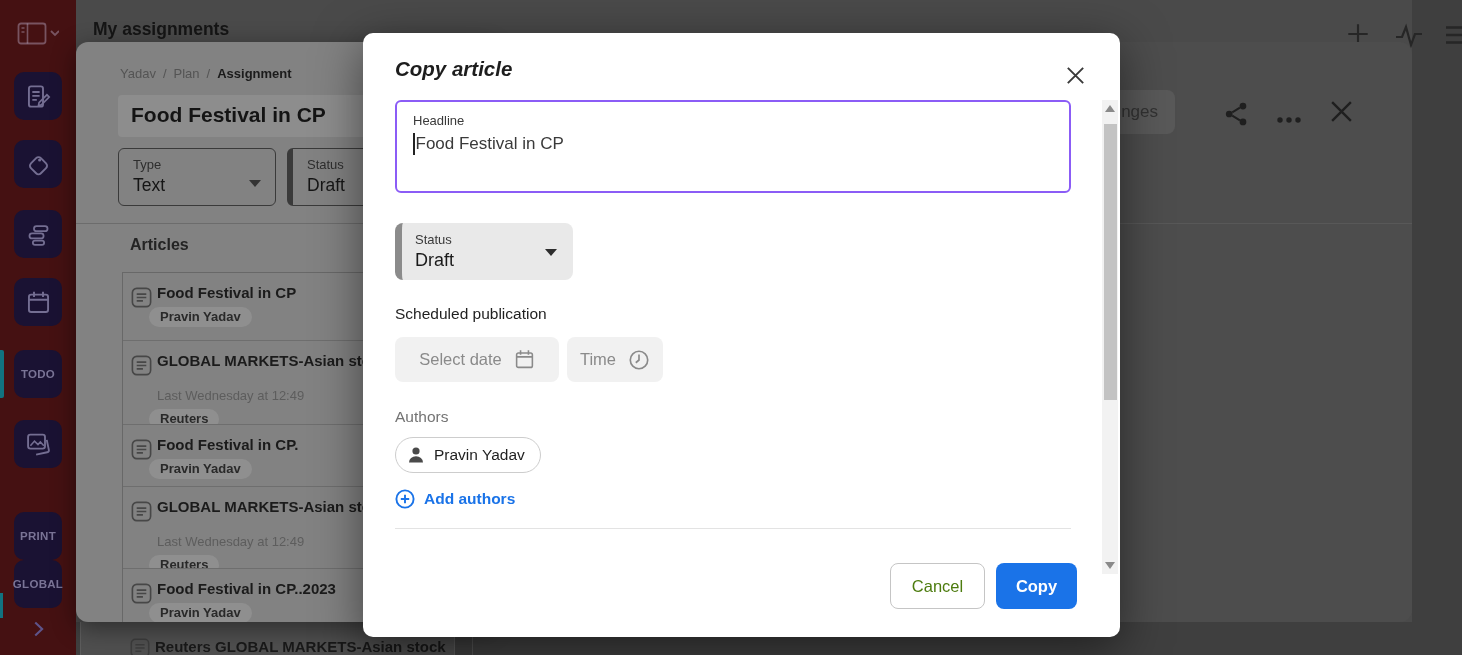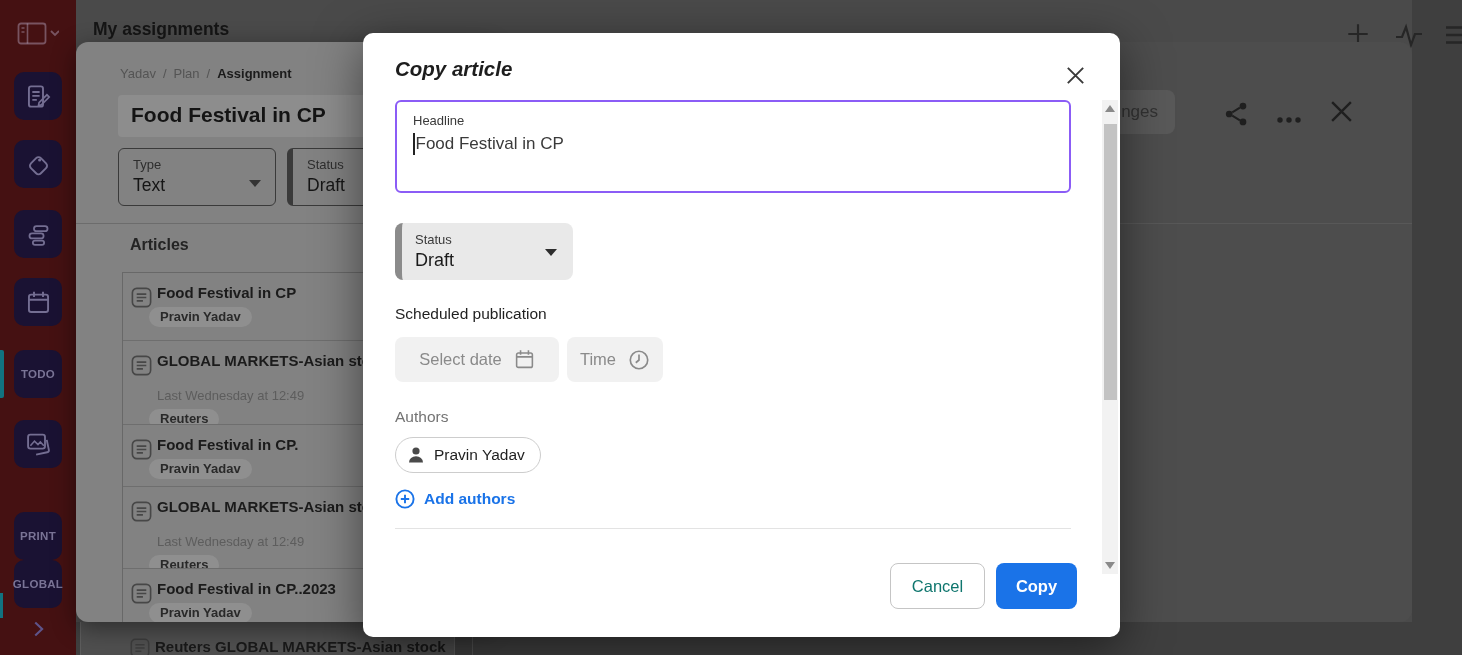--- a/index.html
+++ b/index.html
@@ -103,21 +103,21 @@
     position:absolute; left:32px; top:404px; height:36px; border:1px solid #cdcdcd; border-radius:18px;
     display:flex; align-items:center; gap:9px; padding:0 15px 0 11px; background:#fff;
   }
   .author-chip .name { font-size:15.5px; color:#1f1f1f; }
   .author-chip .person { color:#4a4a4a; }
   .add-authors { position:absolute; left:32px; top:456px; display:flex; align-items:center; gap:9px; color:#1a73e8; cursor:pointer; }
   .add-authors .txt { font-size:15.5px; font-weight:600; }
   .m-divider { position:absolute; left:32px; top:495px; width:676px; height:1px; background:#e3e3e3; }
   .btn-cancel {
     position:absolute; left:527px; top:530px; width:95px; height:46px; background:#fff;
-    border:1px solid #c5c5c5; border-radius:8px; font-size:16.5px; font-weight:500; color:#0f766e;
+    border:1px solid #c5c5c5; border-radius:8px; font-size:16.5px; font-weight:500; color:#4d7c0f;
     display:flex; align-items:center; justify-content:center; cursor:pointer;
   }
   .btn-copy {
     position:absolute; left:633px; top:530px; width:81px; height:46px; background:#1a73e8;
     border:none; border-radius:8px; font-size:16.5px; font-weight:bold; color:#ffffff;
     display:flex; align-items:center; justify-content:center; cursor:pointer;
   }
   .m-scrollbar { position:absolute; left:739px; top:67px; width:16px; height:474px; background:#f2f2f2; }
   .sb-up { position:absolute; left:3px; top:5px; width:0; height:0; border-left:5px solid transparent; border-right:5px solid transparent; border-bottom:7px solid #8a8a8a; }
   .sb-down { position:absolute; left:3px; bottom:5px; width:0; height:0; border-left:5px solid transparent; border-right:5px solid transparent; border-top:7px solid #8a8a8a; }

